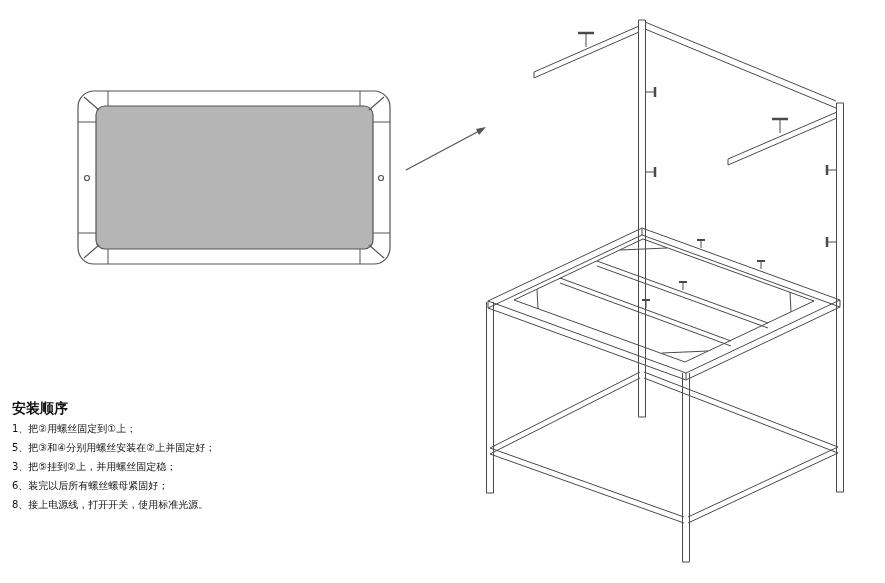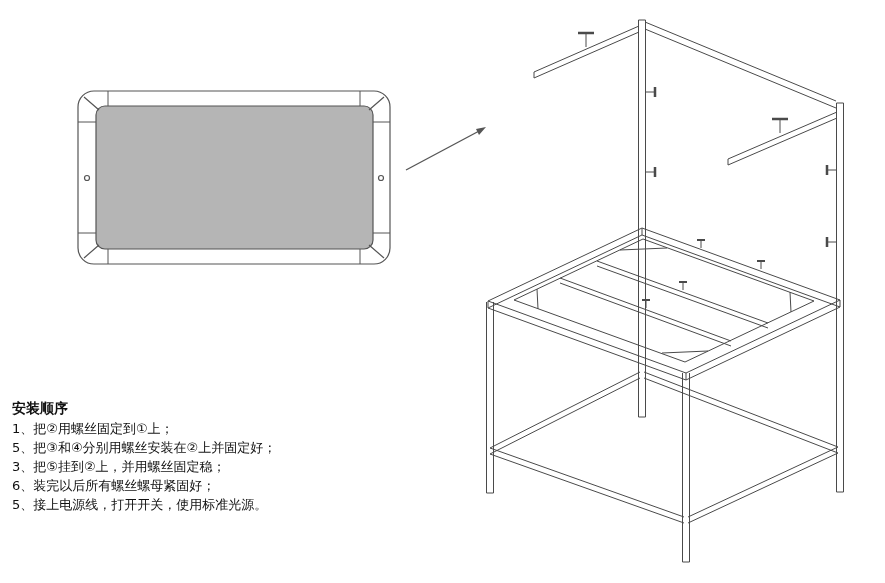--- a/index.html
+++ b/index.html
@@ -26,21 +26,21 @@
     top: 399px;
     width: 420px;
   }
   .inst-title {
     font-size: 14px;
     font-weight: bold;
     line-height: 19px;
     margin-bottom: 1px;
   }
   .inst-step {
-    font-size: 13px;
+    font-size: 10px;
     line-height: 19px;
     white-space: nowrap;
   }
 </style>
 </head>
 <body>
 
 <svg id="diagram-svg" width="885" height="583" viewBox="0 0 885 583">
 
   <g fill="none" stroke="#555555" stroke-width="1.2">
@@ -103,14 +103,14 @@
              M644 372 L838 447 M644 378 L838 453"></path>
   </g>
 </svg>
 
 <div class="instructions">
   <div class="inst-title">安装顺序</div>
   <div class="inst-step">1、把②用螺丝固定到①上；</div>
   <div class="inst-step">5、把③和④分别用螺丝安装在②上并固定好；</div>
   <div class="inst-step">3、把⑤挂到②上，并用螺丝固定稳；</div>
   <div class="inst-step">6、装完以后所有螺丝螺母紧固好；</div>
-  <div class="inst-step">5、接上电源线，打开开关，使用标准光源。</div>
+  <div class="inst-step">8、接上电源线，打开开关，使用标准光源。</div>
 </div>
 
 </body></html>

